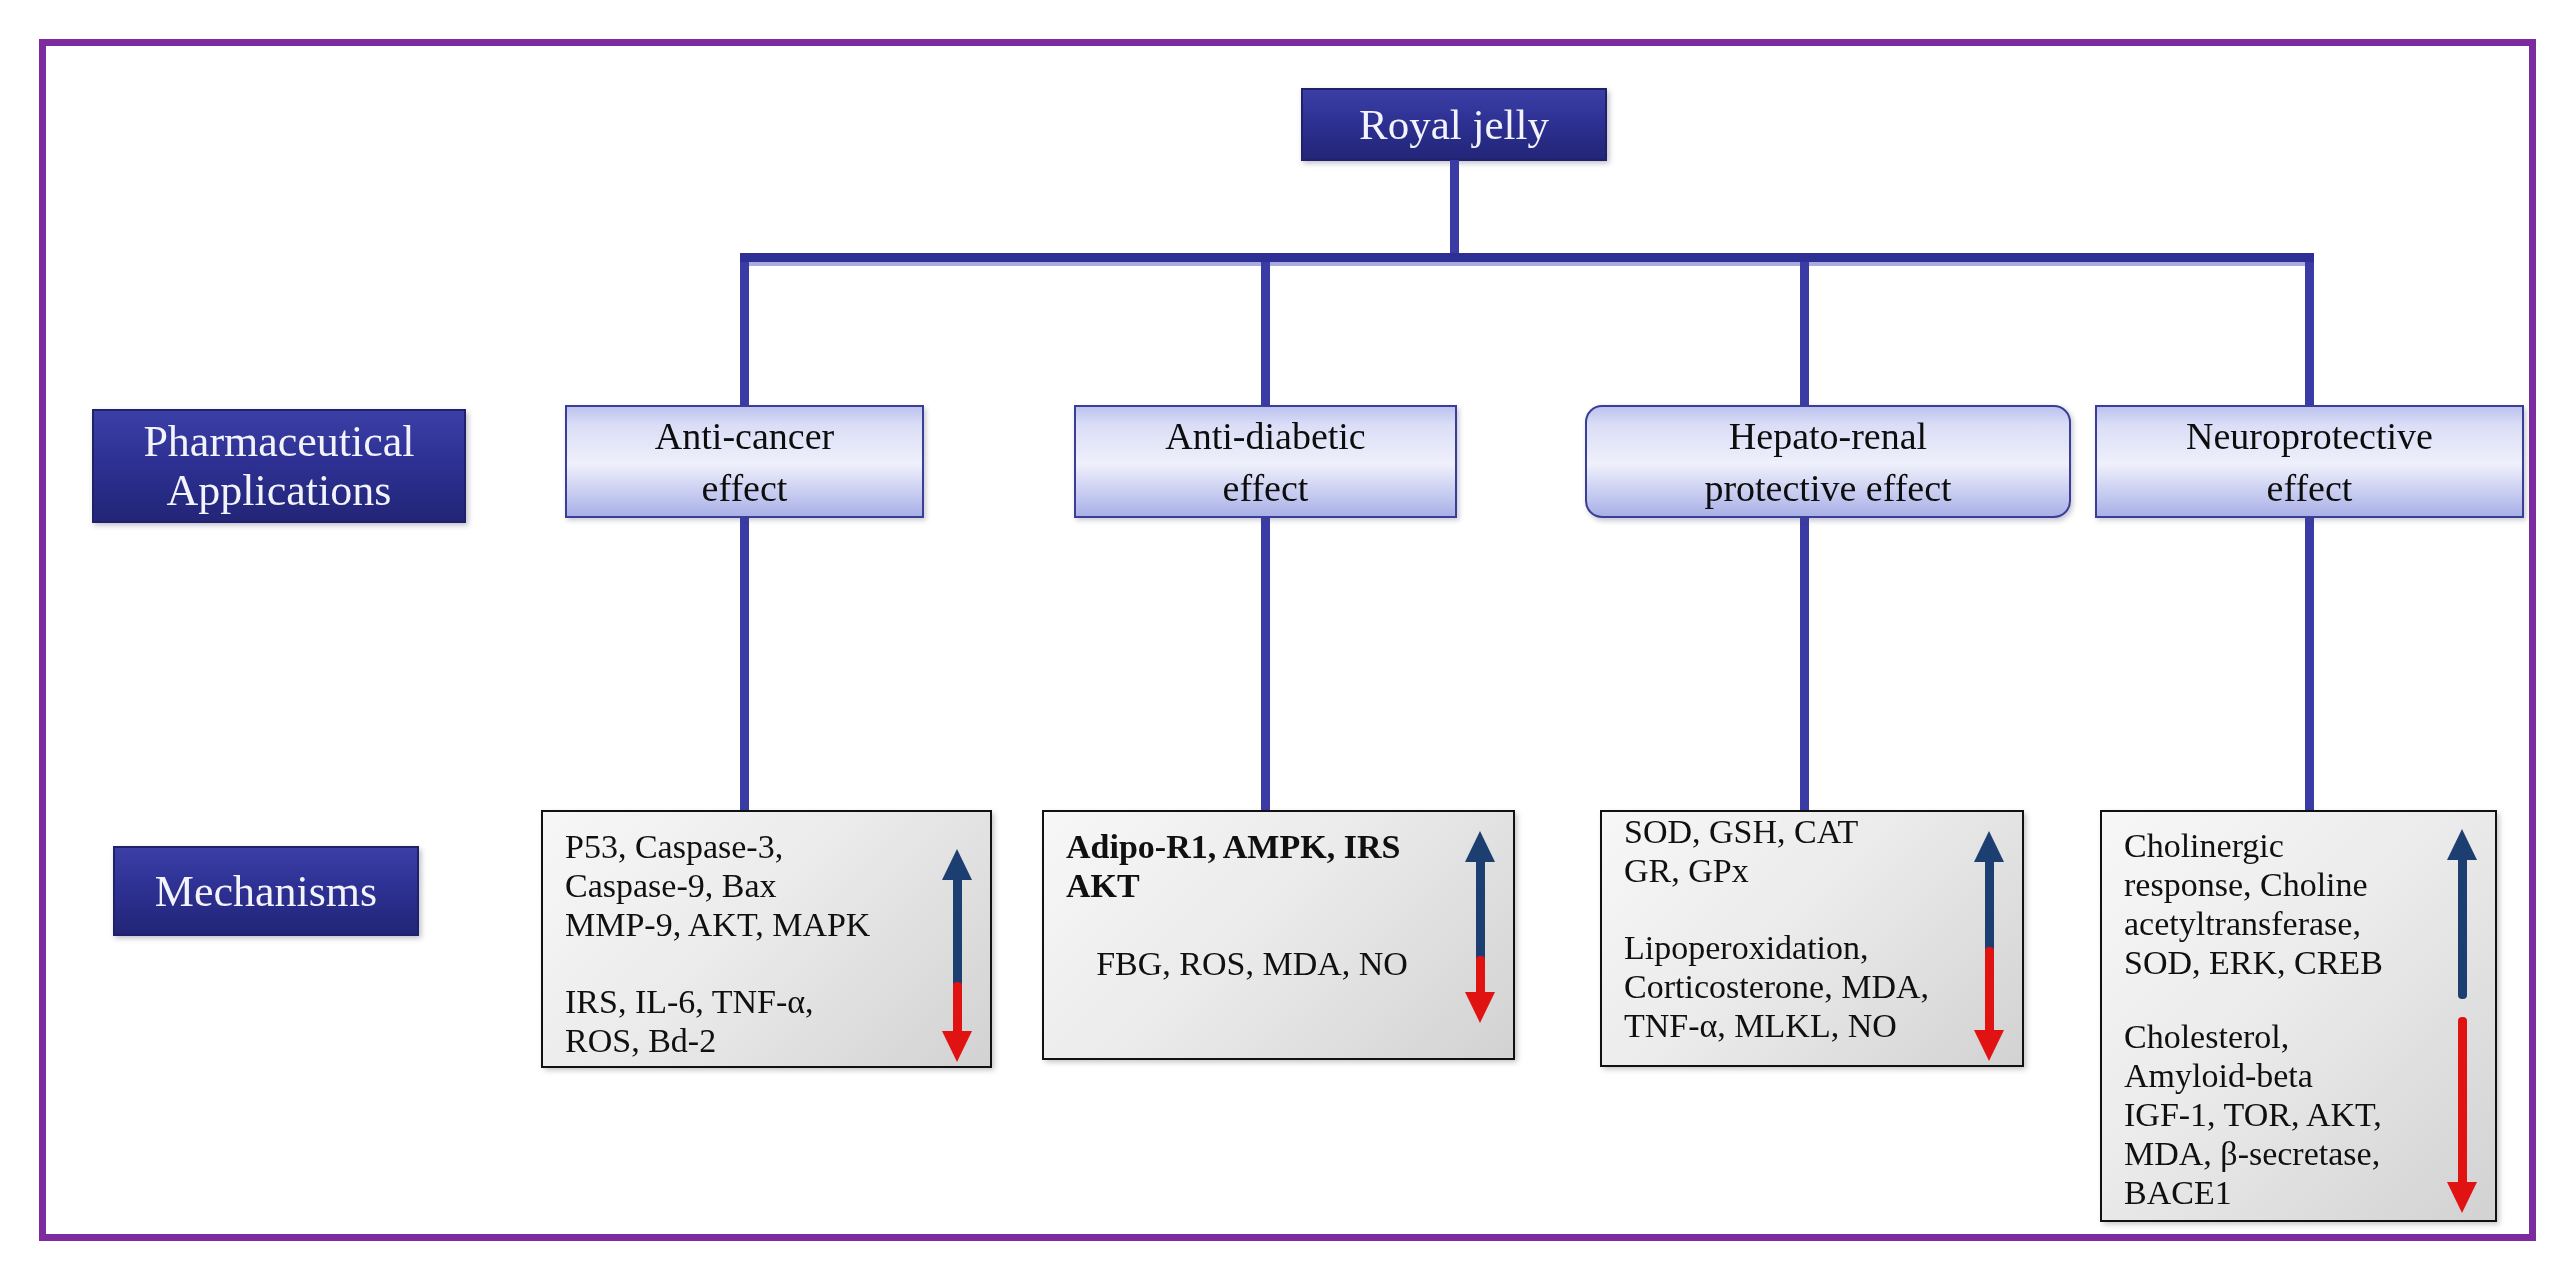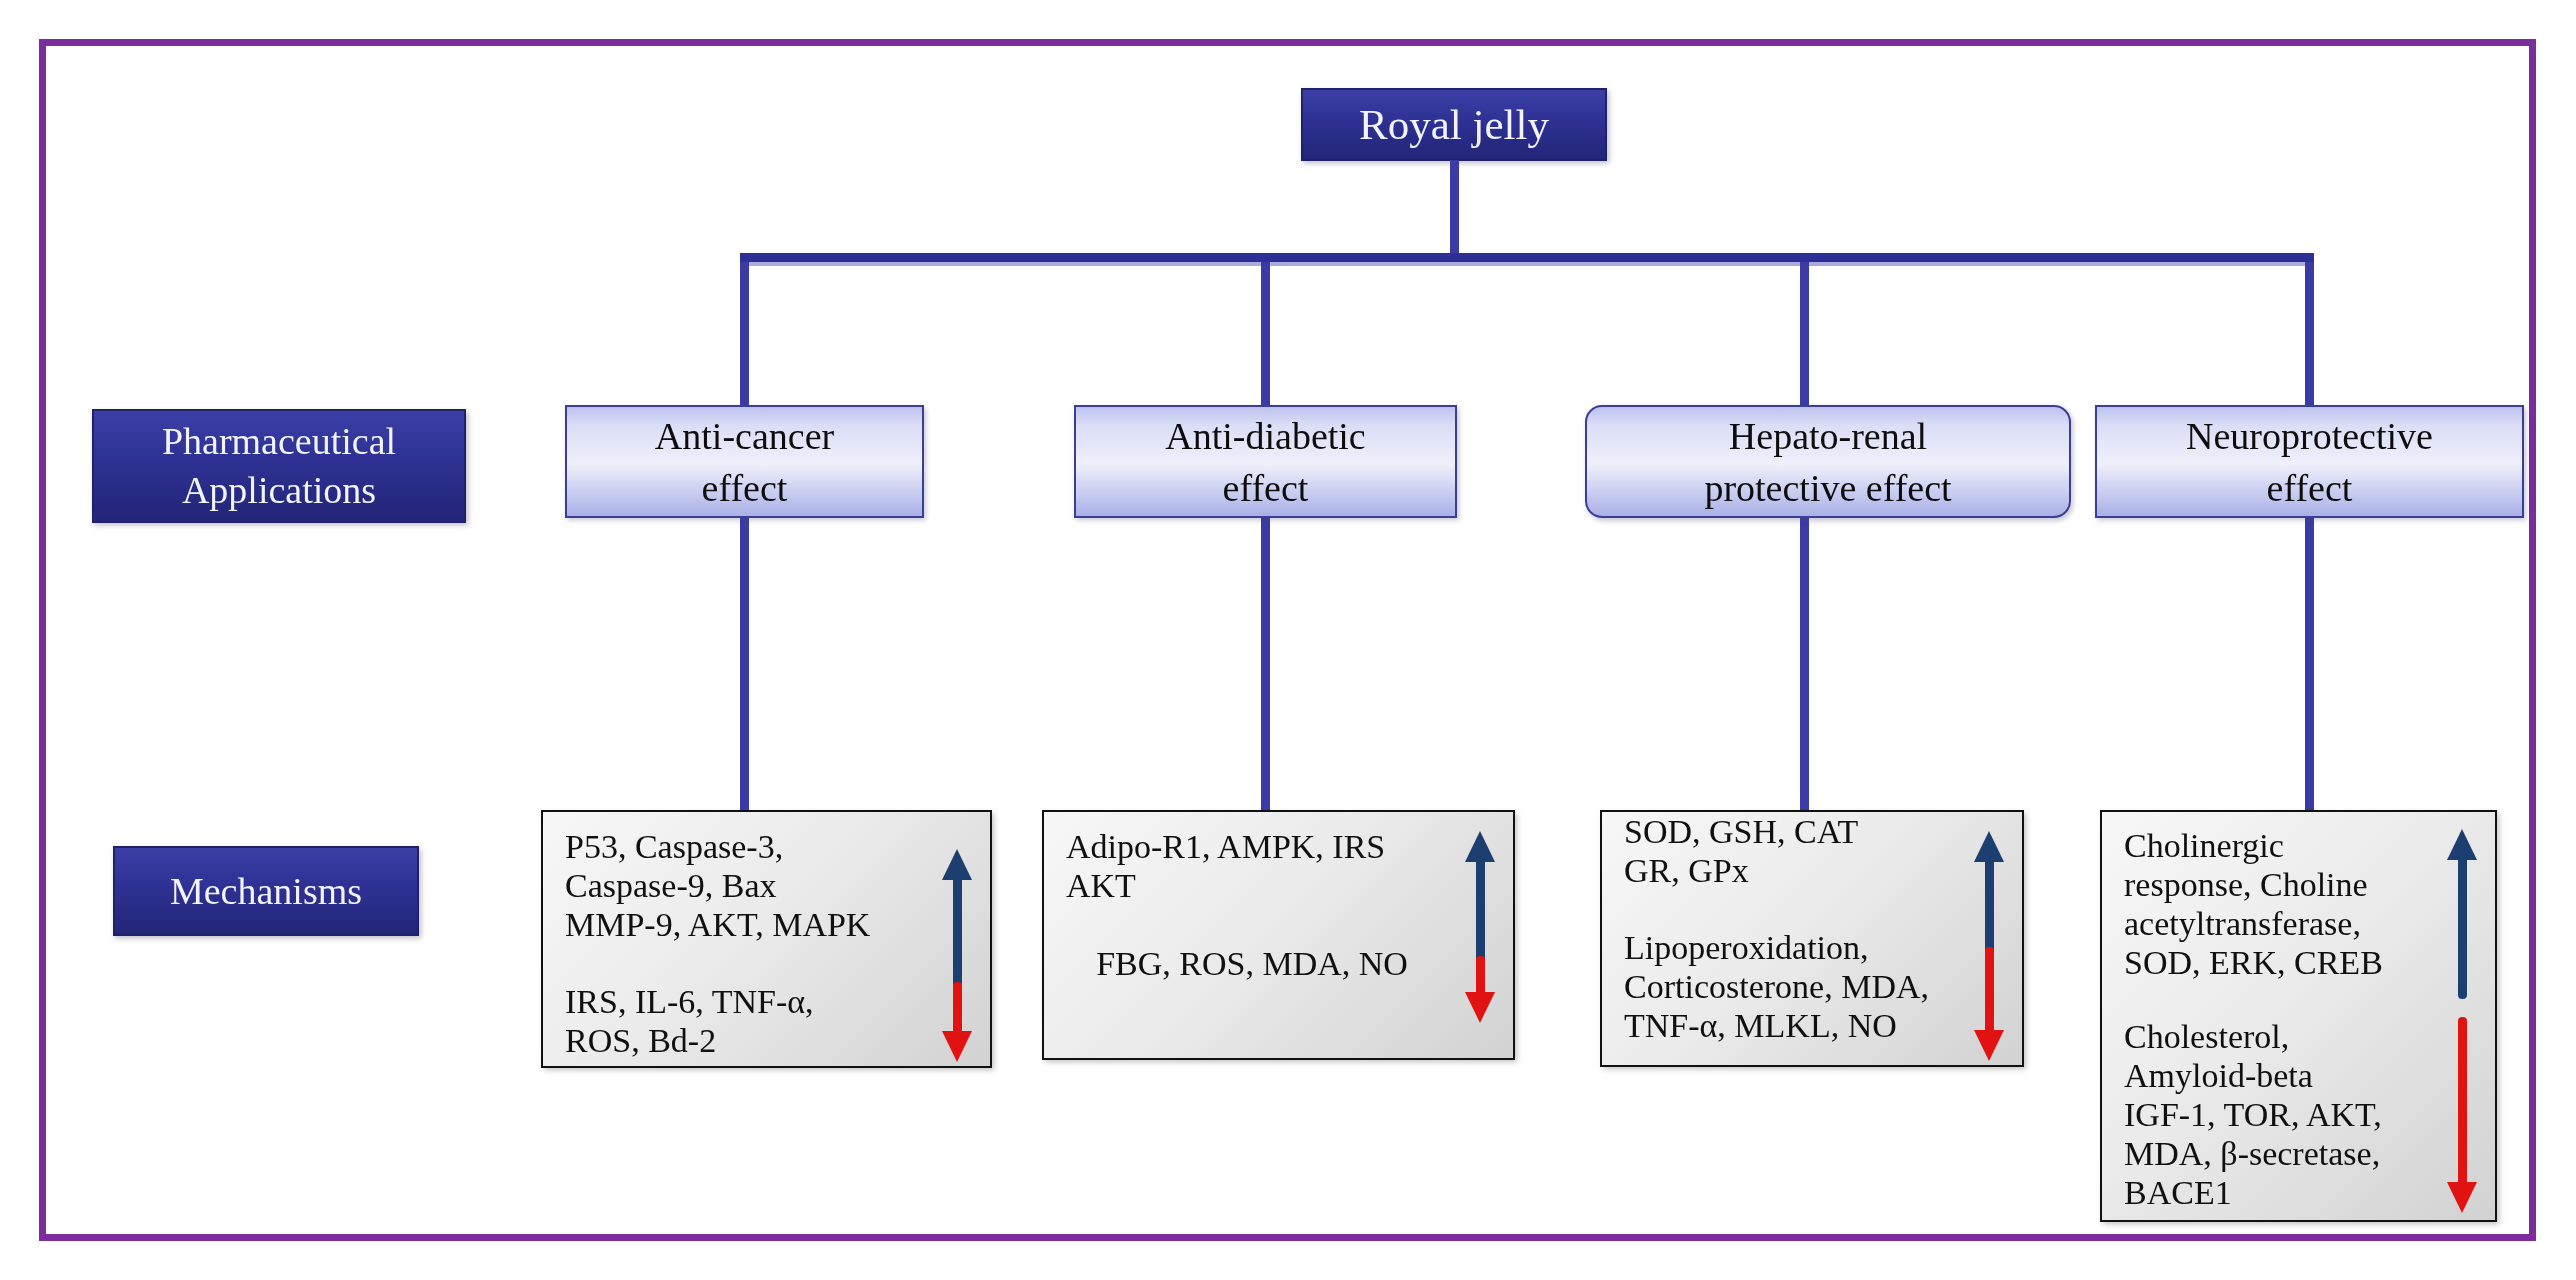--- a/index.html
+++ b/index.html
@@ -68,21 +68,21 @@
     right:17.7px;width:30px;
     display:flex;flex-direction:column;align-items:center;
   }
   .arrow .shaft{width:8.8px;flex:1;}
   .arrow .head{width:0;height:0;border-left:15px solid transparent;border-right:15px solid transparent;}
   .arrow.up .shaft{background:#1c3e70;border-radius:0 0 4.1px 4.1px;}
   .arrow.up .head{border-bottom:31px solid #1c3e70;}
   .arrow.down .shaft{background:#e11212;border-radius:4.1px 4.1px 0 0;}
   .arrow.down .head{border-top:31px solid #e11212;}
   .root-label{font-size:43px;}
-  .rowlabel{font-size:38px;line-height:49px;}
+  .rowlabel{font-size:44px;line-height:49px;}
 </style>
 </head>
 <body>
 
 <div id="stage">
 
   <div class="frame"></div>
 
   <div class="navy root-label" style="left:1301px;top:88px;width:306px;height:73px;">
     <span>Royal jelly</span>
@@ -136,21 +136,21 @@
         <div class="head"></div>
         <div class="shaft"></div>
       </div>
     <div class="arrow down" style="top:170px;height:80px;">
         <div class="shaft"></div>
         <div class="head"></div>
       </div>
   </div>
 
   <div class="mech" style="left:1042px;width:473px;height:250px;padding-top:15px;">
-    <div class="mtext" style="padding-right:75px;">Adipo-R1, AMPK, IRS
+    <div class="mtext" style="padding-right:75px;font-weight:bold;">Adipo-R1, AMPK, IRS
 AKT</div>
     <div class="mtext" style="padding-right:75px;margin-top:39px;text-align:center;">FBG, ROS, MDA, NO</div>
     <div class="arrow up" style="top:19px;height:164px;">
         <div class="head"></div>
         <div class="shaft"></div>
       </div>
     <div class="arrow down" style="top:144px;height:67px;">
         <div class="shaft"></div>
         <div class="head"></div>
       </div>

